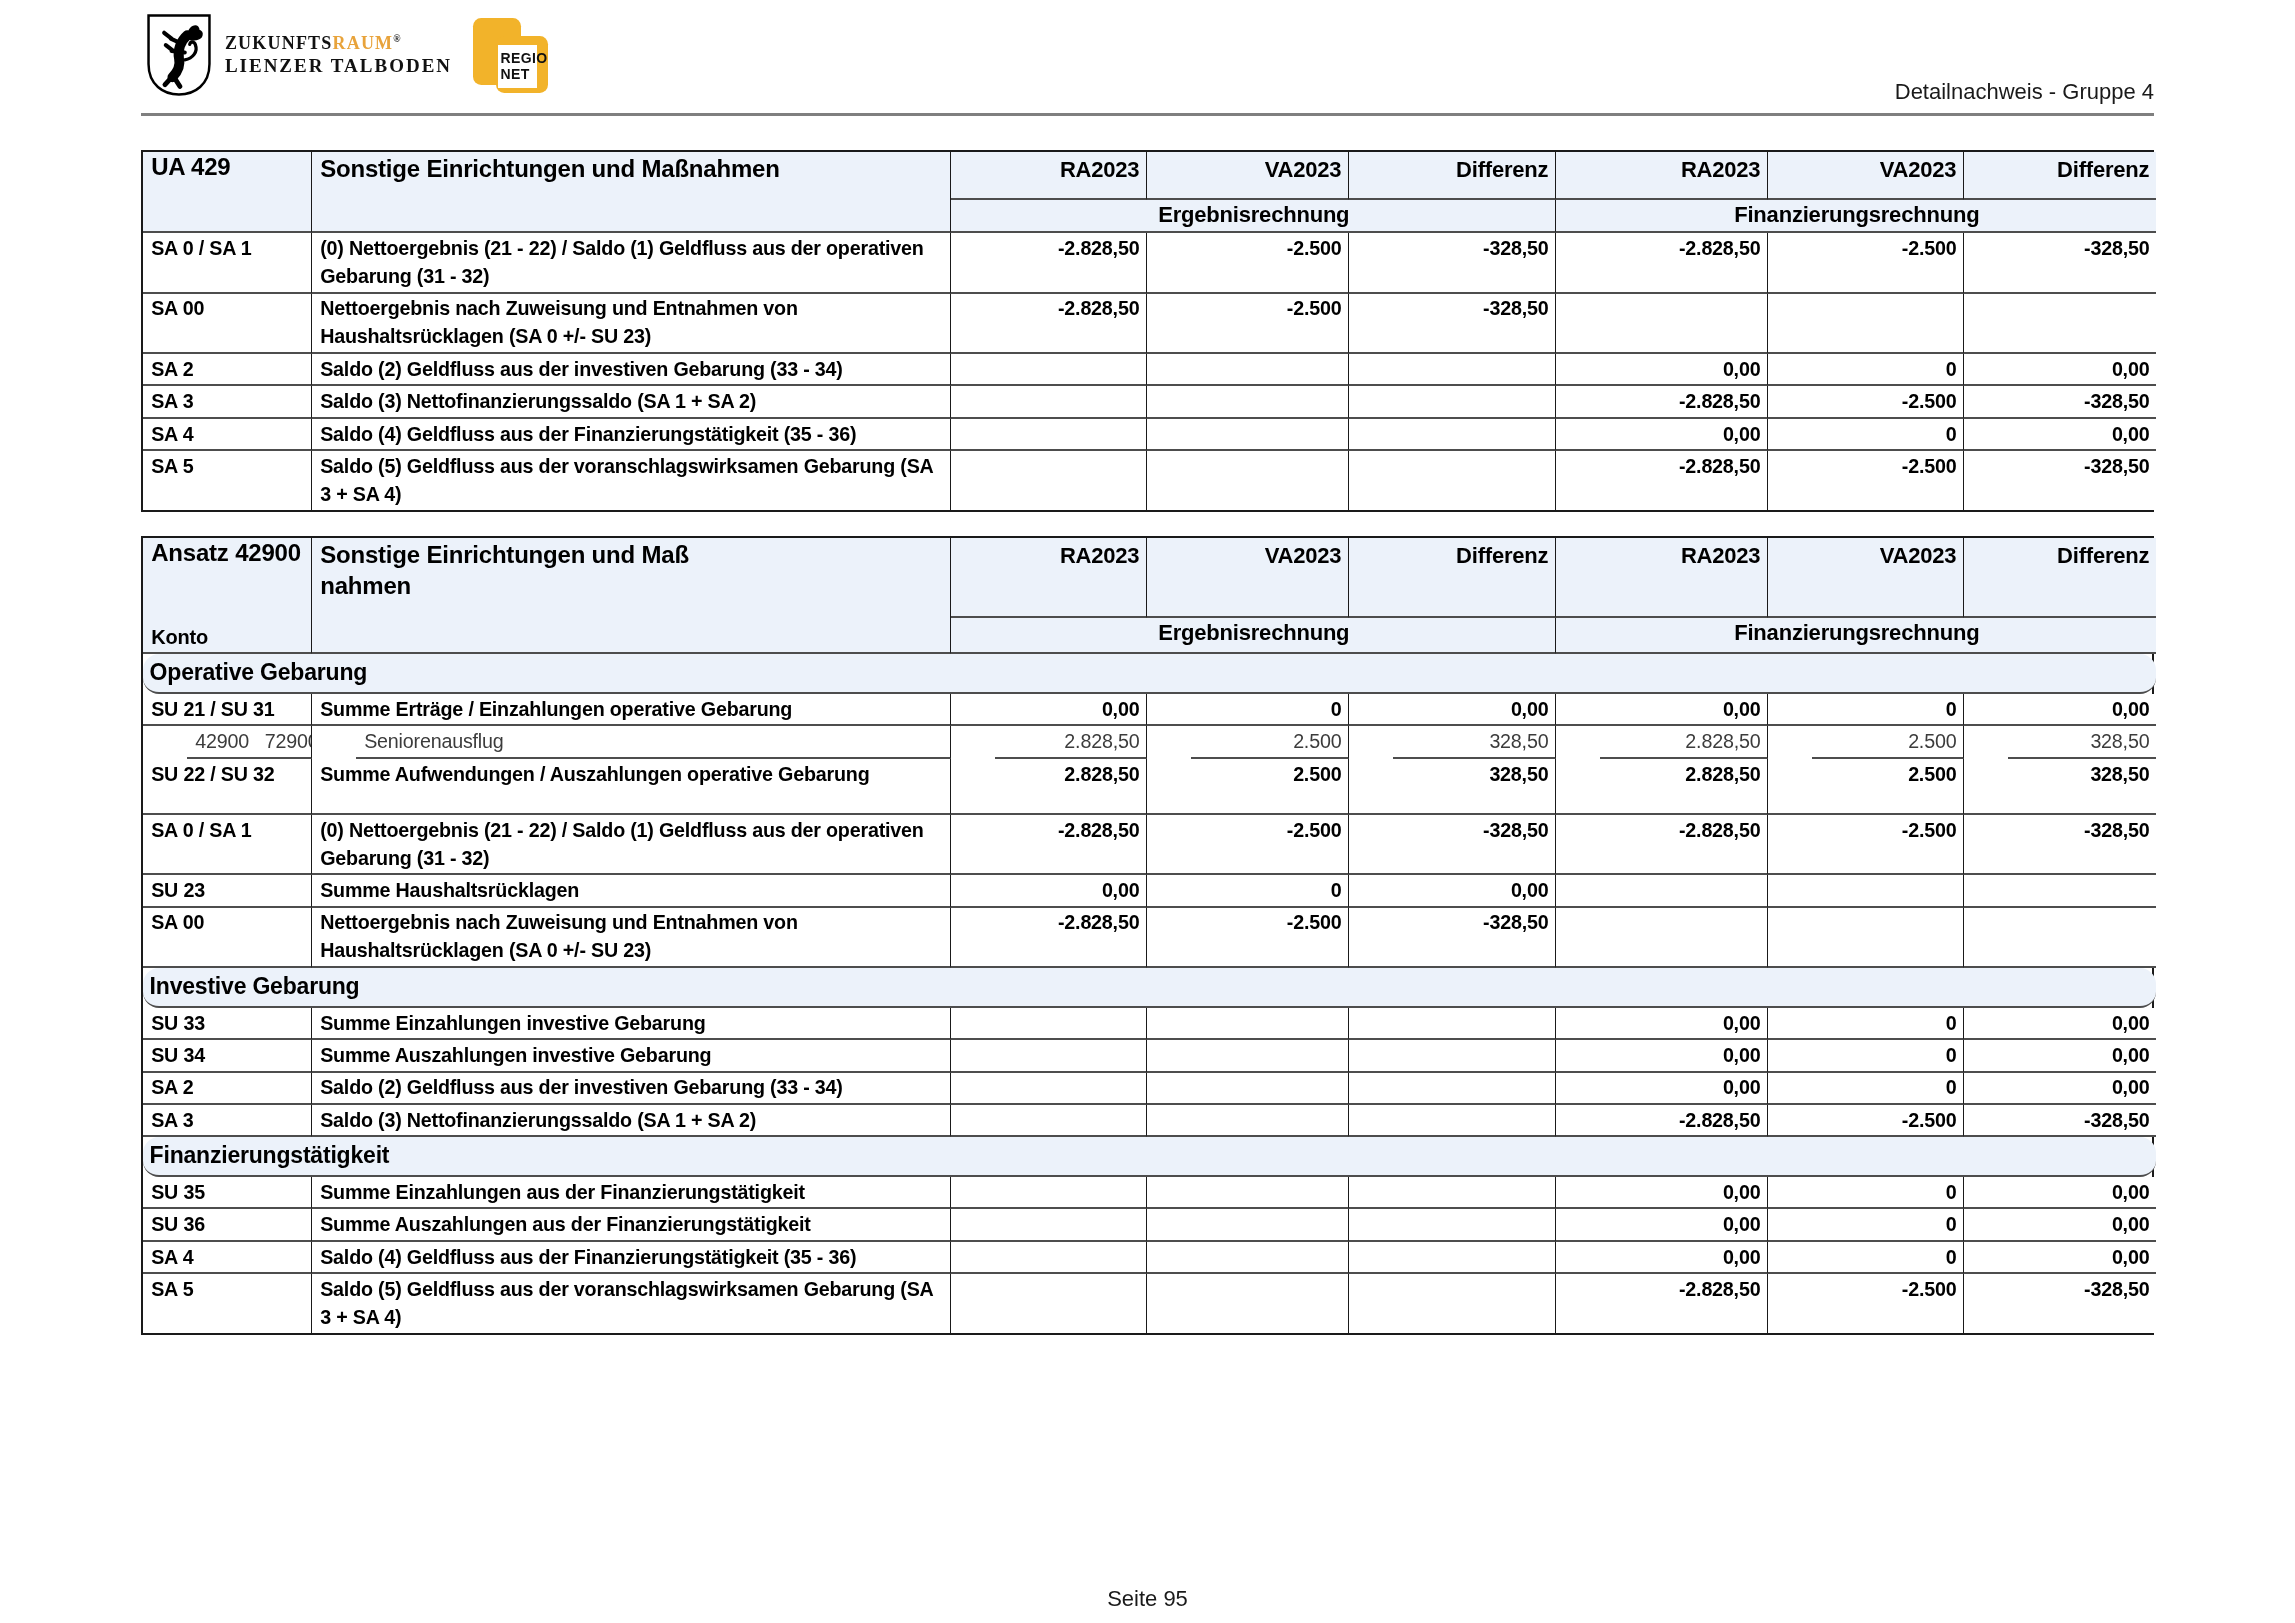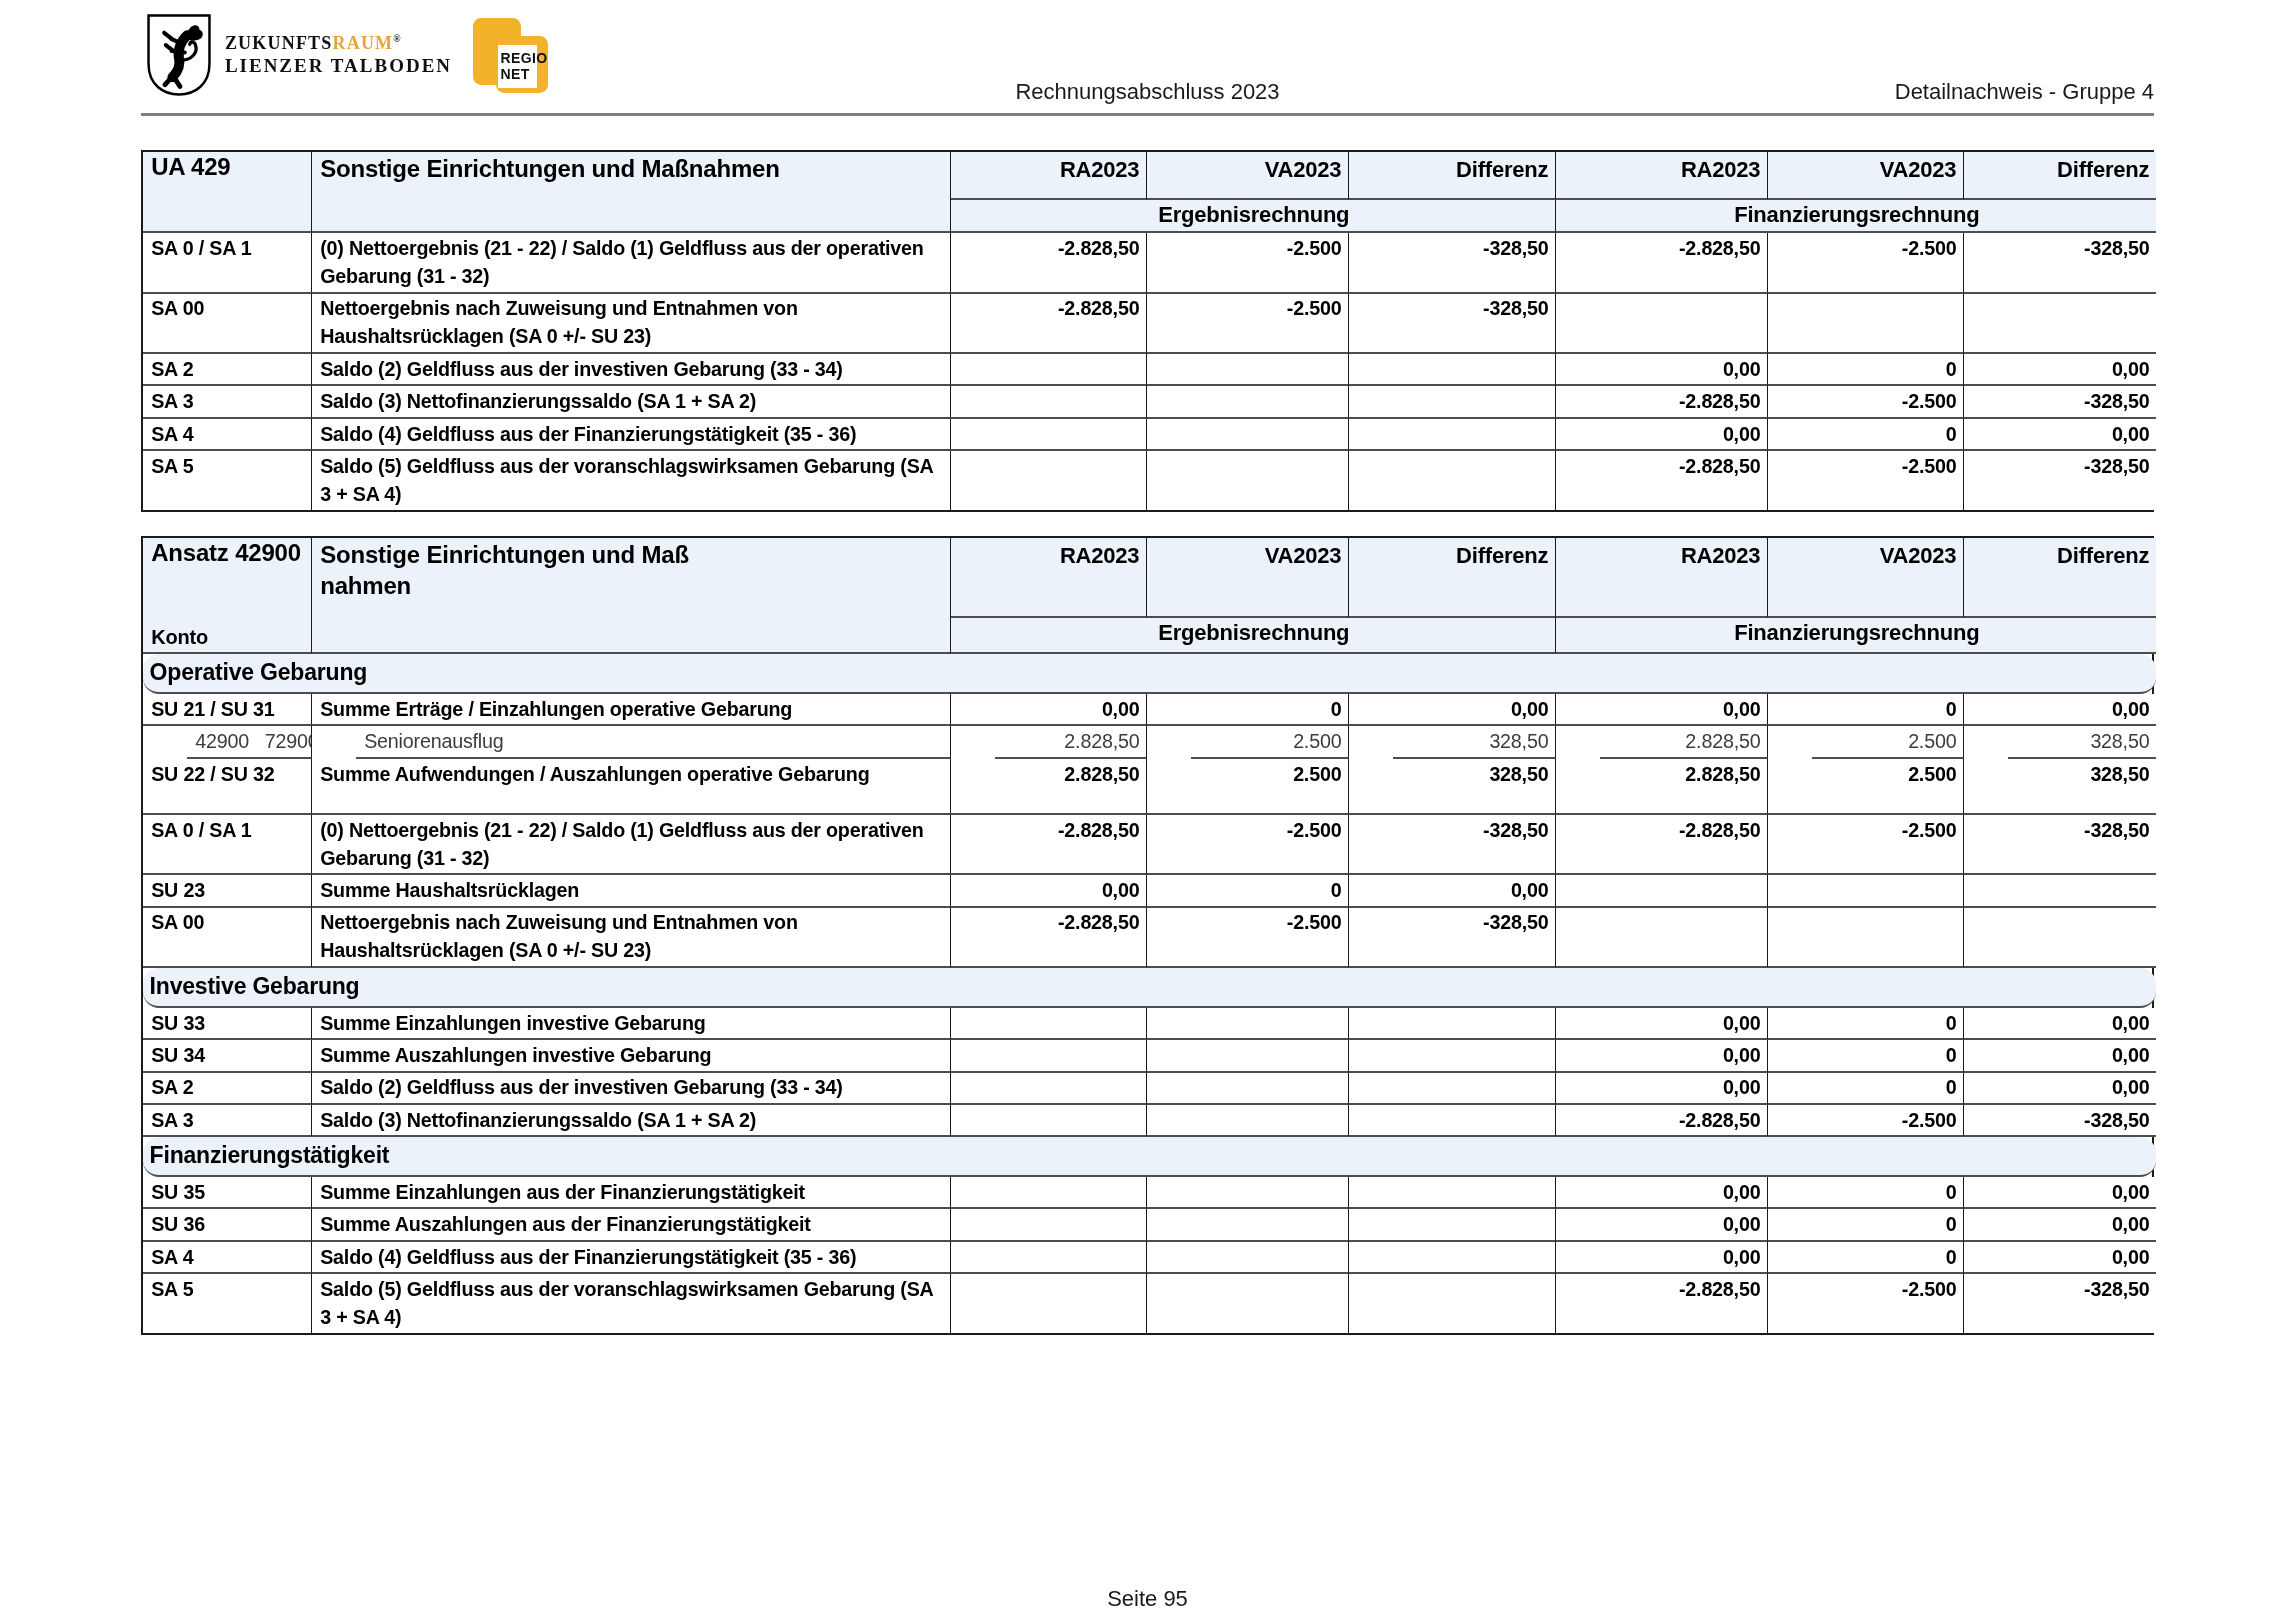--- a/index.html
+++ b/index.html
@@ -115,21 +115,20 @@
       </div>
       <div class="regionet">
         <div class="rn-back"></div>
         <div class="rn-front"></div>
         <div class="rn-white">
           <span>REGIO</span>
           <span>NET</span>
         </div>
       </div>
     </div>
-    <div class="hdr-center">Rechnungsabschluss 2023</div>
     <div class="hdr-right">Detailnachweis - Gruppe 4</div>
   </div>
   <div class="rule"></div>
 
   <div class="fin-table t1">
     <div class="c hd corner" style="grid-row:1/3">
       <span>UA 429</span>
     </div>
     <div class="c hd ttl" style="grid-row:1/3">Sonstige Einrichtungen und Maßnahmen</div>
     <div class="c hd ch">RA2023</div>

